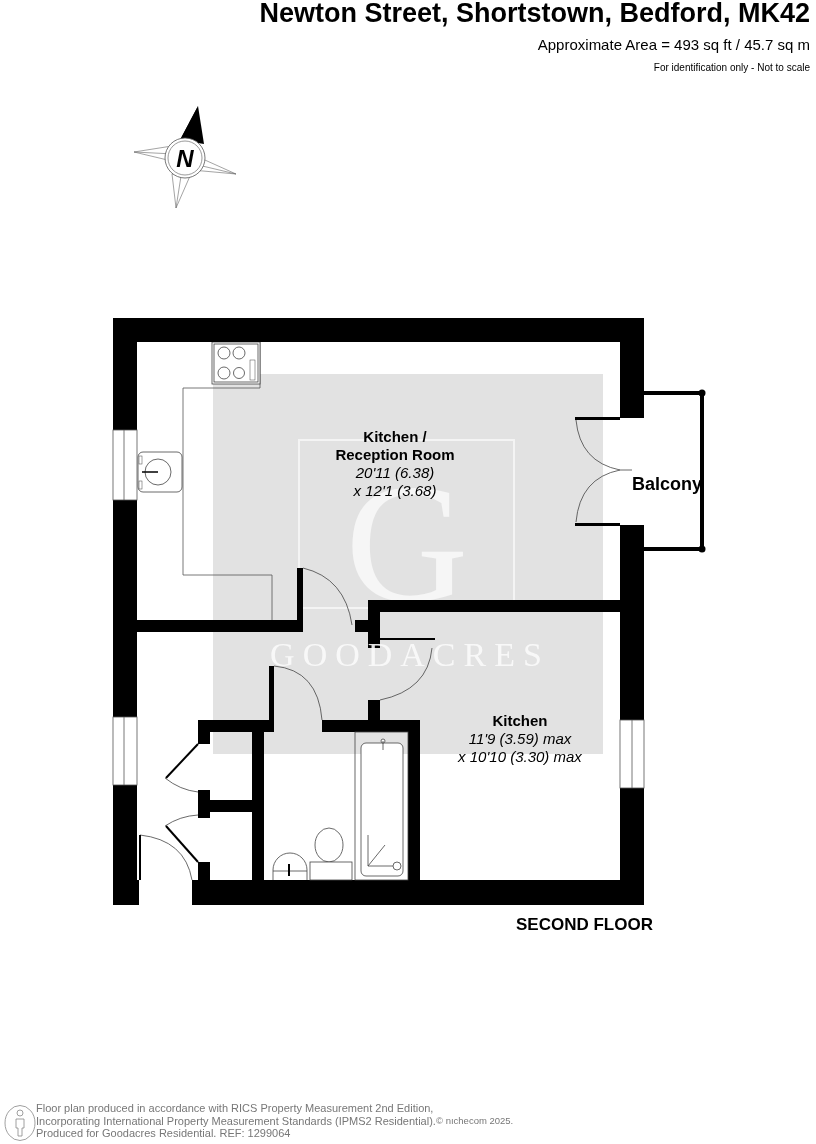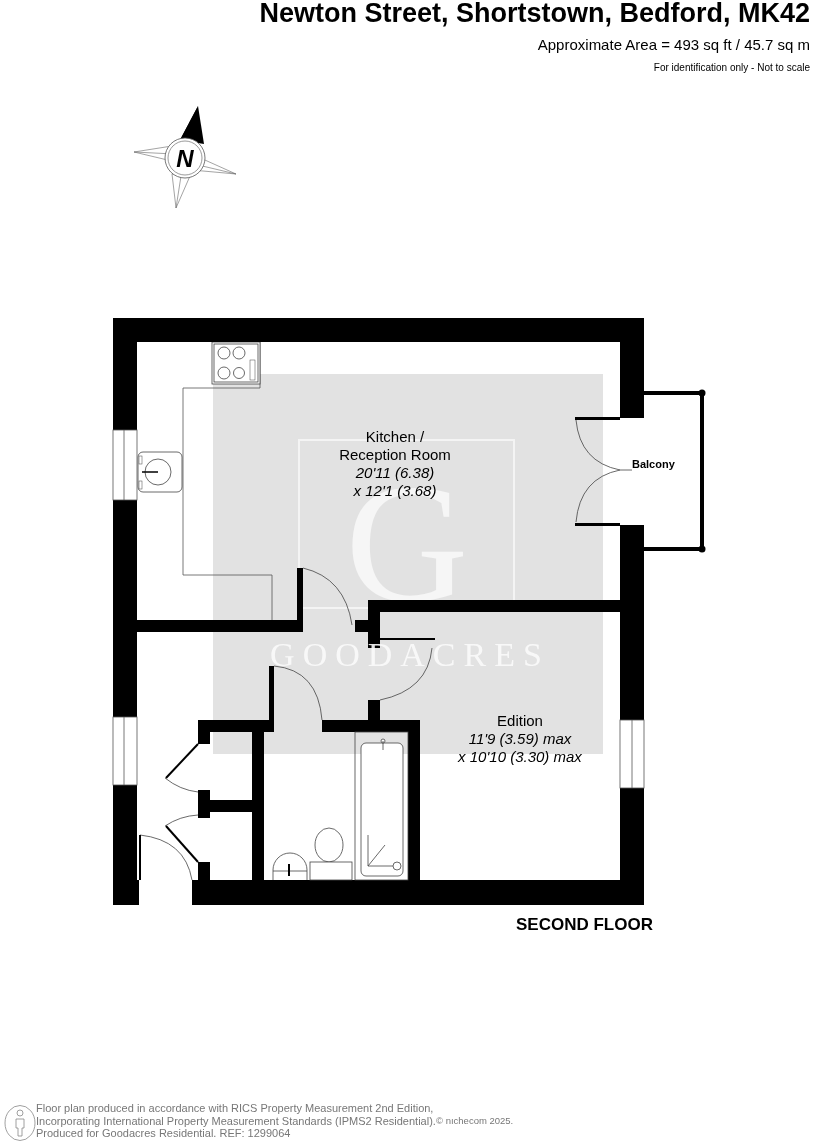--- a/index.html
+++ b/index.html
@@ -3,25 +3,25 @@
   <meta charset="utf-8">
   <style>
     html, body { margin: 0; padding: 0; background: #ffffff; }
     body { width: 816px; height: 1144px; position: relative; overflow: hidden; font-family: "Liberation Sans", sans-serif; color: #000; }
     .title { position: absolute; right: 6px; top: -2px; font-size: 27px; font-weight: bold; letter-spacing: 0px; white-space: nowrap; }
     .area { position: absolute; right: 6px; top: 36px; font-size: 15px; white-space: nowrap; text-align: center; }
     .note { position: absolute; right: 6px; top: 62px; font-size: 10px; white-space: nowrap; padding-left: 12px; }
     .compass { position: absolute; left: 132px; top: 104px; width: 106px; height: 106px; }
     .plan { position: absolute; left: 0; top: 0; width: 816px; height: 1144px; }
     .room-label { position: absolute; text-align: center; line-height: 18px; font-size: 15px; white-space: nowrap; }
-    .room-label .name { font-weight: normal; display: block; text-align: center; }
+    .room-label .name { font-weight: bold; display: block; text-align: center; }
     .room-label .dim { display: block; font-style: italic; }
     .kitchen-label { left: 300px; top: 428px; width: 190px; }
     .bedroom-label { left: 430px; top: 712px; width: 180px; }
-    .balcony-label { position: absolute; left: 632px; top: 458px; font-size: 11px; font-weight: bold; }
+    .balcony-label { position: absolute; left: 632px; top: 474px; font-size: 18px; font-weight: bold; }
     .floor-label { position: absolute; left: 492px; top: 915px; font-size: 17px; font-weight: bold; margin-left: 24px; }
     .footer { position: absolute; left: 0; top: 1100px; width: 816px; height: 44px; }
     .footer-text { position: absolute; left: 36px; top: 2px; font-size: 11px; color: #777; line-height: 12.5px; }
     .footer-copy { position: absolute; left: 436px; top: 15px; font-size: 9.5px; color: #777; }
     .footer-icon { position: absolute; left: 4px; top: 4px; width: 32px; height: 38px; }
   </style>
 </head>
 <body>
 
 <div class="title">Newton Street, Shortstown, Bedford, MK42</div>
@@ -182,21 +182,21 @@
 </svg>
 
 <div class="room-label kitchen-label">
   <span class="name">Kitchen /</span>
   <span class="name">Reception Room</span>
   <span class="dim">20'11 (6.38)</span>
   <span class="dim">x 12'1 (3.68)</span>
 </div>
 
 <div class="room-label bedroom-label">
-  <span class="name">Edition</span>
+  <span class="name">Kitchen</span>
   <span class="dim">11'9 (3.59) max</span>
   <span class="dim">x 10'10 (3.30) max</span>
 </div>
 
 <div class="balcony-label">Balcony</div>
 
 <div class="floor-label">SECOND FLOOR</div>
 
 <div class="footer">
   <svg class="footer-icon" viewBox="0 0 32 38">

